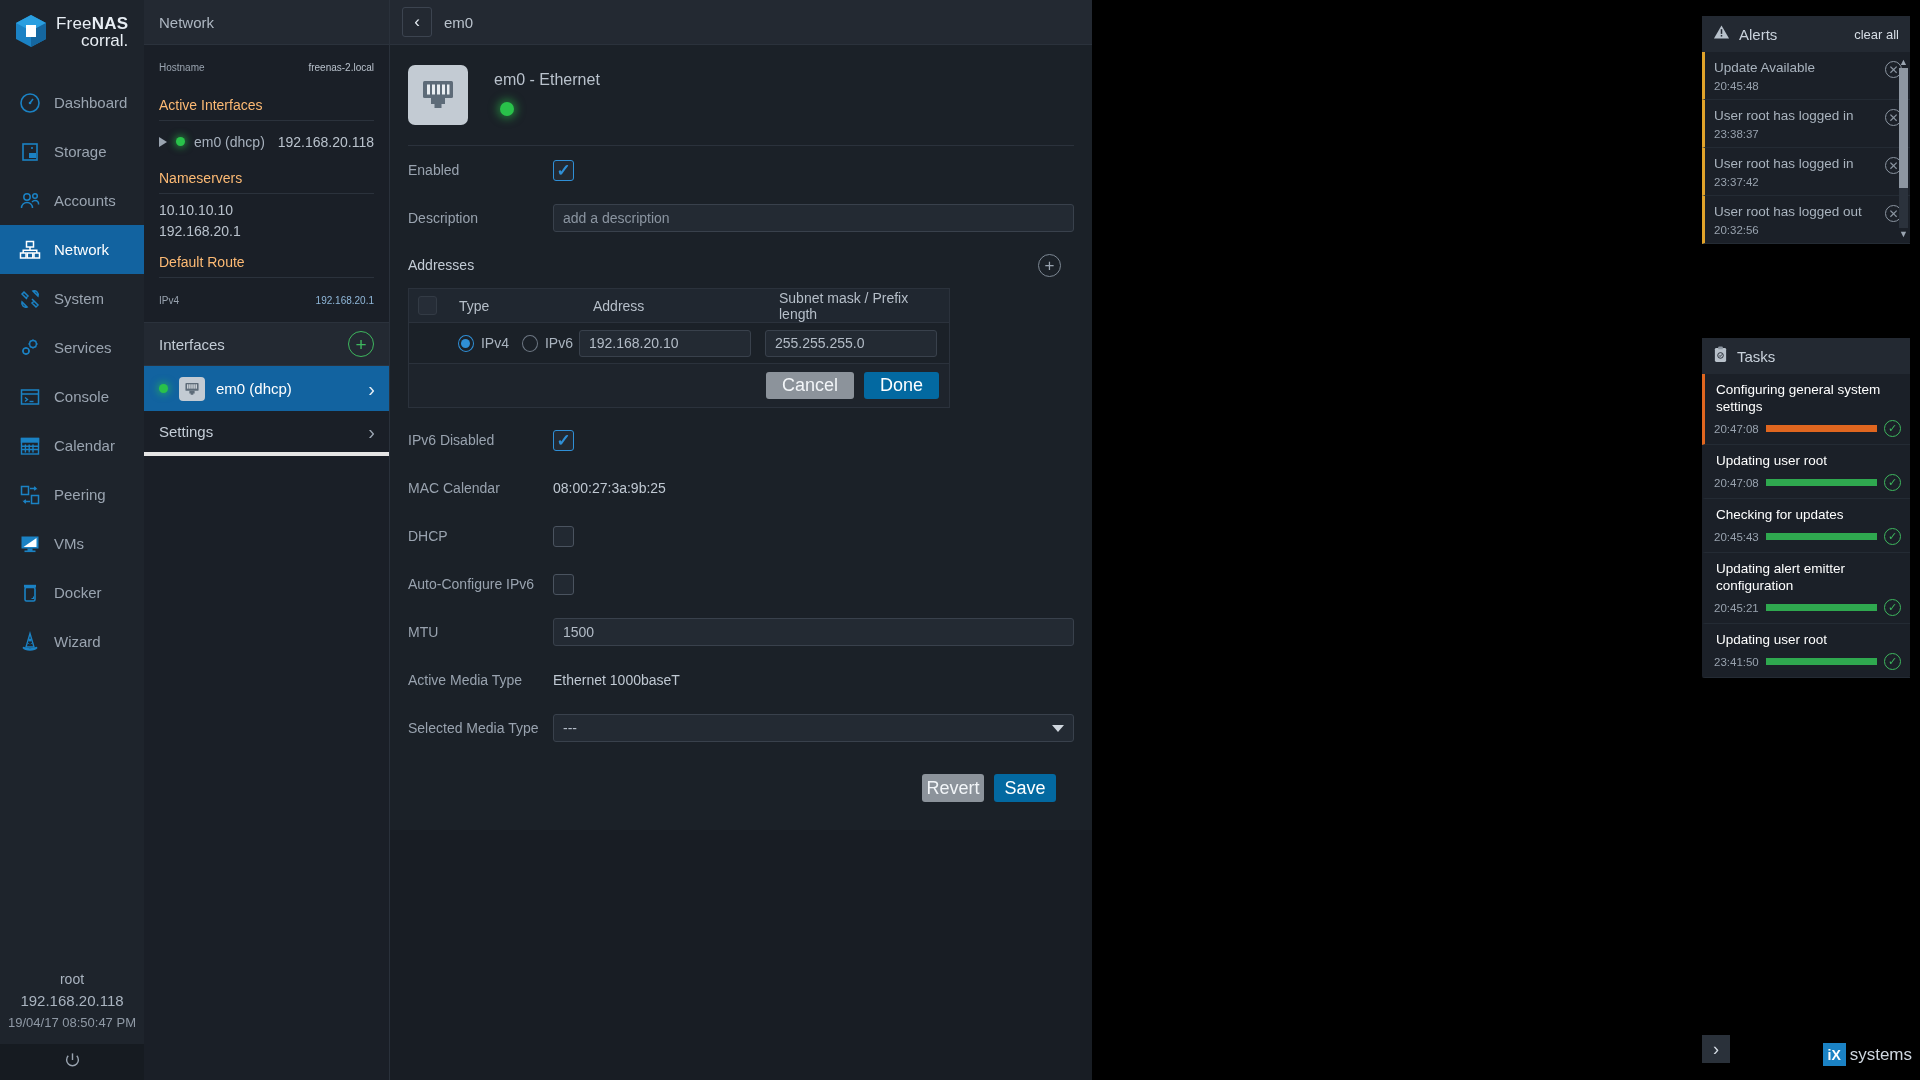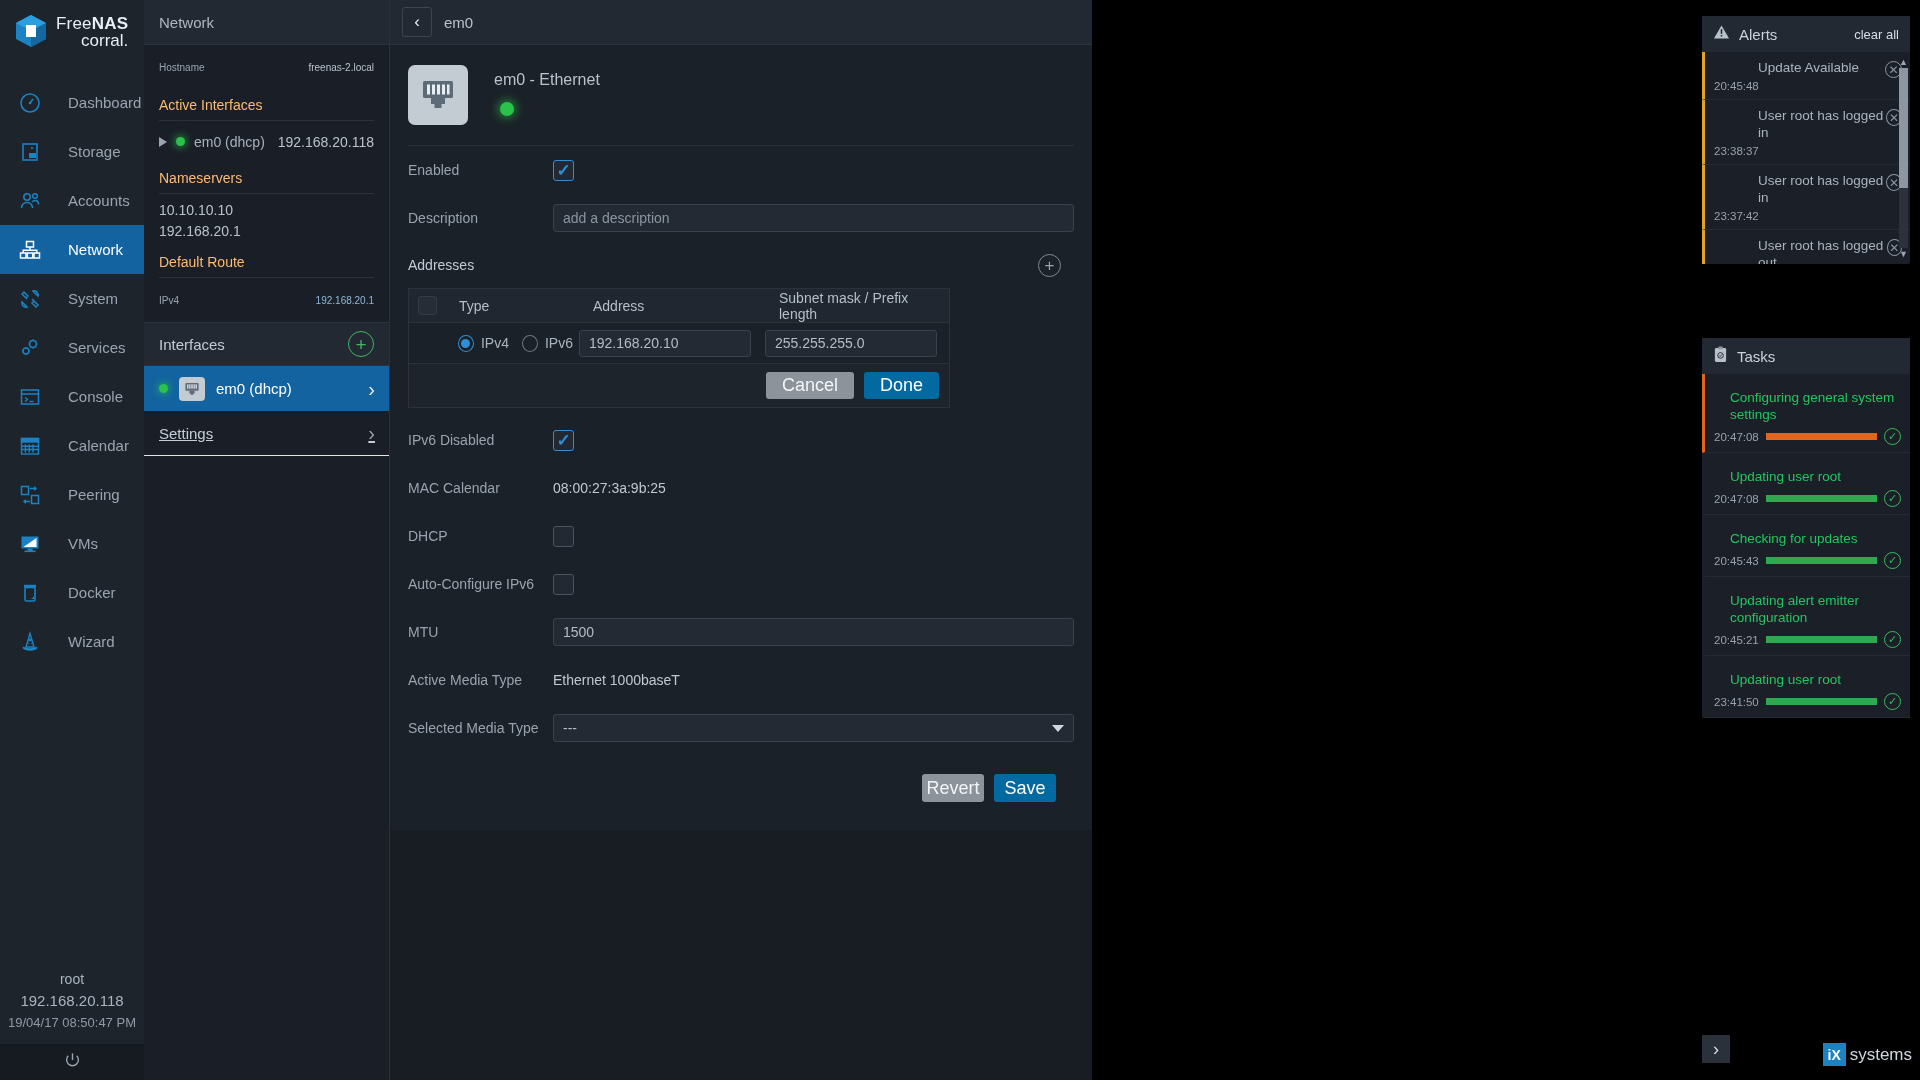--- a/index.html
+++ b/index.html
@@ -21,21 +21,21 @@
   .logo-wrap {
     height: 52px; display:flex; align-items:center; padding: 10px 0 0 14px; gap: 8px;
   }
   .logo-cube { width: 34px; height: 36px; flex:0 0 34px; }
   .logo-text { line-height: 1.0; padding-top:2px;}
   .logo-line1 { font-size: 17px; color: #e8eef4; letter-spacing: .2px;}
   .logo-line1 b { font-weight: bold; }
   .logo-line2 { font-size: 17px; color: #e8eef4; text-align: right; }
   .nav-list { margin-top: 26px; display: flex; flex-direction: column; }
   .nav-item {
-    height: 49px; display: flex; align-items: center; gap: 25px;
+    height: 49px; display: flex; align-items: center; gap: 11px;
     padding-left: 17px; color: #9aa4b0; font-size: 15px; cursor: pointer;
   }
   .nav-item .nico { width: 26px; height: 26px; flex: 0 0 26px; display:flex; align-items:center; justify-content:center;}
   .nav-item.active { background: #1263a0; color: #ffffff; }
   .nav-item.active .nico svg { stroke: #ffffff; }
   .rail-spacer { flex: 1 1 auto; }
   .userbox { text-align: center; color: #95a0ad; padding-bottom: 10px; }
   .userbox .u1 { font-size: 14px; color:#aab4c0; line-height: 22px;}
   .userbox .u2 { font-size: 15px; color:#aab4c0; line-height: 22px;}
   .userbox .u3 { font-size: 13px; color:#8f99a5; line-height: 22px;}
@@ -82,21 +82,21 @@
   .lp-row {
     height: 45px; display:flex; align-items:center; gap: 11px; padding: 0 14px 0 15px;
     color:#c4cdd7; font-size:15px; cursor:pointer;
   }
   .lp-row.sel { background:#1263a0; color:#fff; }
   .eth-mini {
     width: 26px; height: 24px; border-radius: 4px; background:#c3cbd3;
     display:flex;align-items:center;justify-content:center; flex:0 0 26px;
   }
   .chev-r { margin-left:auto; color:#e6edf4; font-size: 20px; line-height: 1; font-weight: 300;}
-  .lp-row.plain { border-bottom: 1px solid #e5e5e5; text-decoration: underline; }
+  .lp-row.plain { border-bottom: 4px solid #e5e5e5; }
   .lp-row.plain .chev-r { color:#9aa4b0; }
 
   
   .main { width: 702px; flex: 0 0 702px; height:1080px; background:#181d24; }
   .mn-header {
     height: 45px; background:#232932; display:flex; align-items:center; gap:12px;
     padding-left: 12px; border-bottom:1px solid #2b323c;
   }
   .backbtn {
     width:30px;height:30px;border:1px solid #3c4450;border-radius:3px;
@@ -168,32 +168,32 @@
   .formfoot .btn { height:28px; width: 62px; padding:0;}
 
   
   .dock { position:absolute; right:0; top:0; width: 180px; height:1080px; background:#000; }
   .panel { position:absolute; left: 6px; width: 208px; background:#1b2028; border-radius:2px; }
   .panel-head { height: 36px; display:flex; align-items:center; gap:9px; padding: 0 11px; background:#232932;}
   .panel-head .ptitle { color:#c9d2dc; font-size:15px;}
   .clearall { margin-left:auto; color:#d6dde5; font-size:13px; cursor:pointer; }
   .alert-item { display:flex; padding: 7px 8px 7px 0; border-bottom:1px solid #242b34; border-left: 3px solid #e0a32a; }
   .alert-body { flex:1 1 auto; padding-left: 9px;}
-  .alert-title { color:#a9b3be; font-size:13.5px; line-height: 17px; margin-left: 44px; }
+  .alert-title { color:#a9b3be; font-size:13.5px; line-height: 17px; }
   .alert-time { color:#98a2ae; font-size:11.5px; padding-top:4px;}
   .xicon { width:17px;height:17px;border-radius:50%;border:1.3px solid #8c96a2;color:#8c96a2;font-size:12px;display:flex;align-items:center;justify-content:center;margin-top:2px;cursor:pointer;}
   .alerts-scroll { position:relative; max-height: 212px; overflow:hidden;}
   .sbar { position:absolute; right:2px; top:4px; bottom:4px; width:9px; }
   .sbar .track { position:absolute; top:12px; bottom:12px; left:0; width:9px; background:#2b323c; }
   .sbar .thumb { position:absolute; top:12px; left:0; width:9px; height:120px; background:#8d96a1; }
   .sbar .arr { position:absolute; left:0; width:9px; height:12px; display:flex;align-items:center;justify-content:center;color:#9aa4b0; font-size:9px;}
   .sbar .arr.up { top:0; } .sbar .arr.dn { bottom:0; }
   .task-item { padding: 7px 9px 7px 0; border-bottom:1px solid #242b34; border-left:3px solid transparent;}
   .task-item.active { border-left-color:#e0661f; }
-  .task-title { color:#22c55e; font-size:13.5px; line-height:17px; padding-left:25px;margin-top:8px;}
+  .task-title { color:#ffffff; font-size:13.5px; line-height:17px; padding-left:11px;}
   .task-meta { display:flex; align-items:center; gap:7px; padding: 5px 0 0 9px;}
   .task-time { color:#98a2ae; font-size:11.5px; flex:0 0 auto;}
   .pbar { flex:1 1 auto; height:7px; background:#2a313a; }
   .pbar .fill { height:7px; }
   .check-ok { width:17px;height:17px;border-radius:50%;border:1.5px solid #3eb75e;color:#3eb75e;font-size:11px;display:flex;align-items:center;justify-content:center;flex:0 0 17px;}
   .dock-toggle {
     position:absolute; left: 6px; bottom: 17px; width: 28px; height: 28px;
     background:#2a313a; color:#d6dde5; display:flex;align-items:center;justify-content:center;
     font-size:18px; cursor:pointer;
   }

